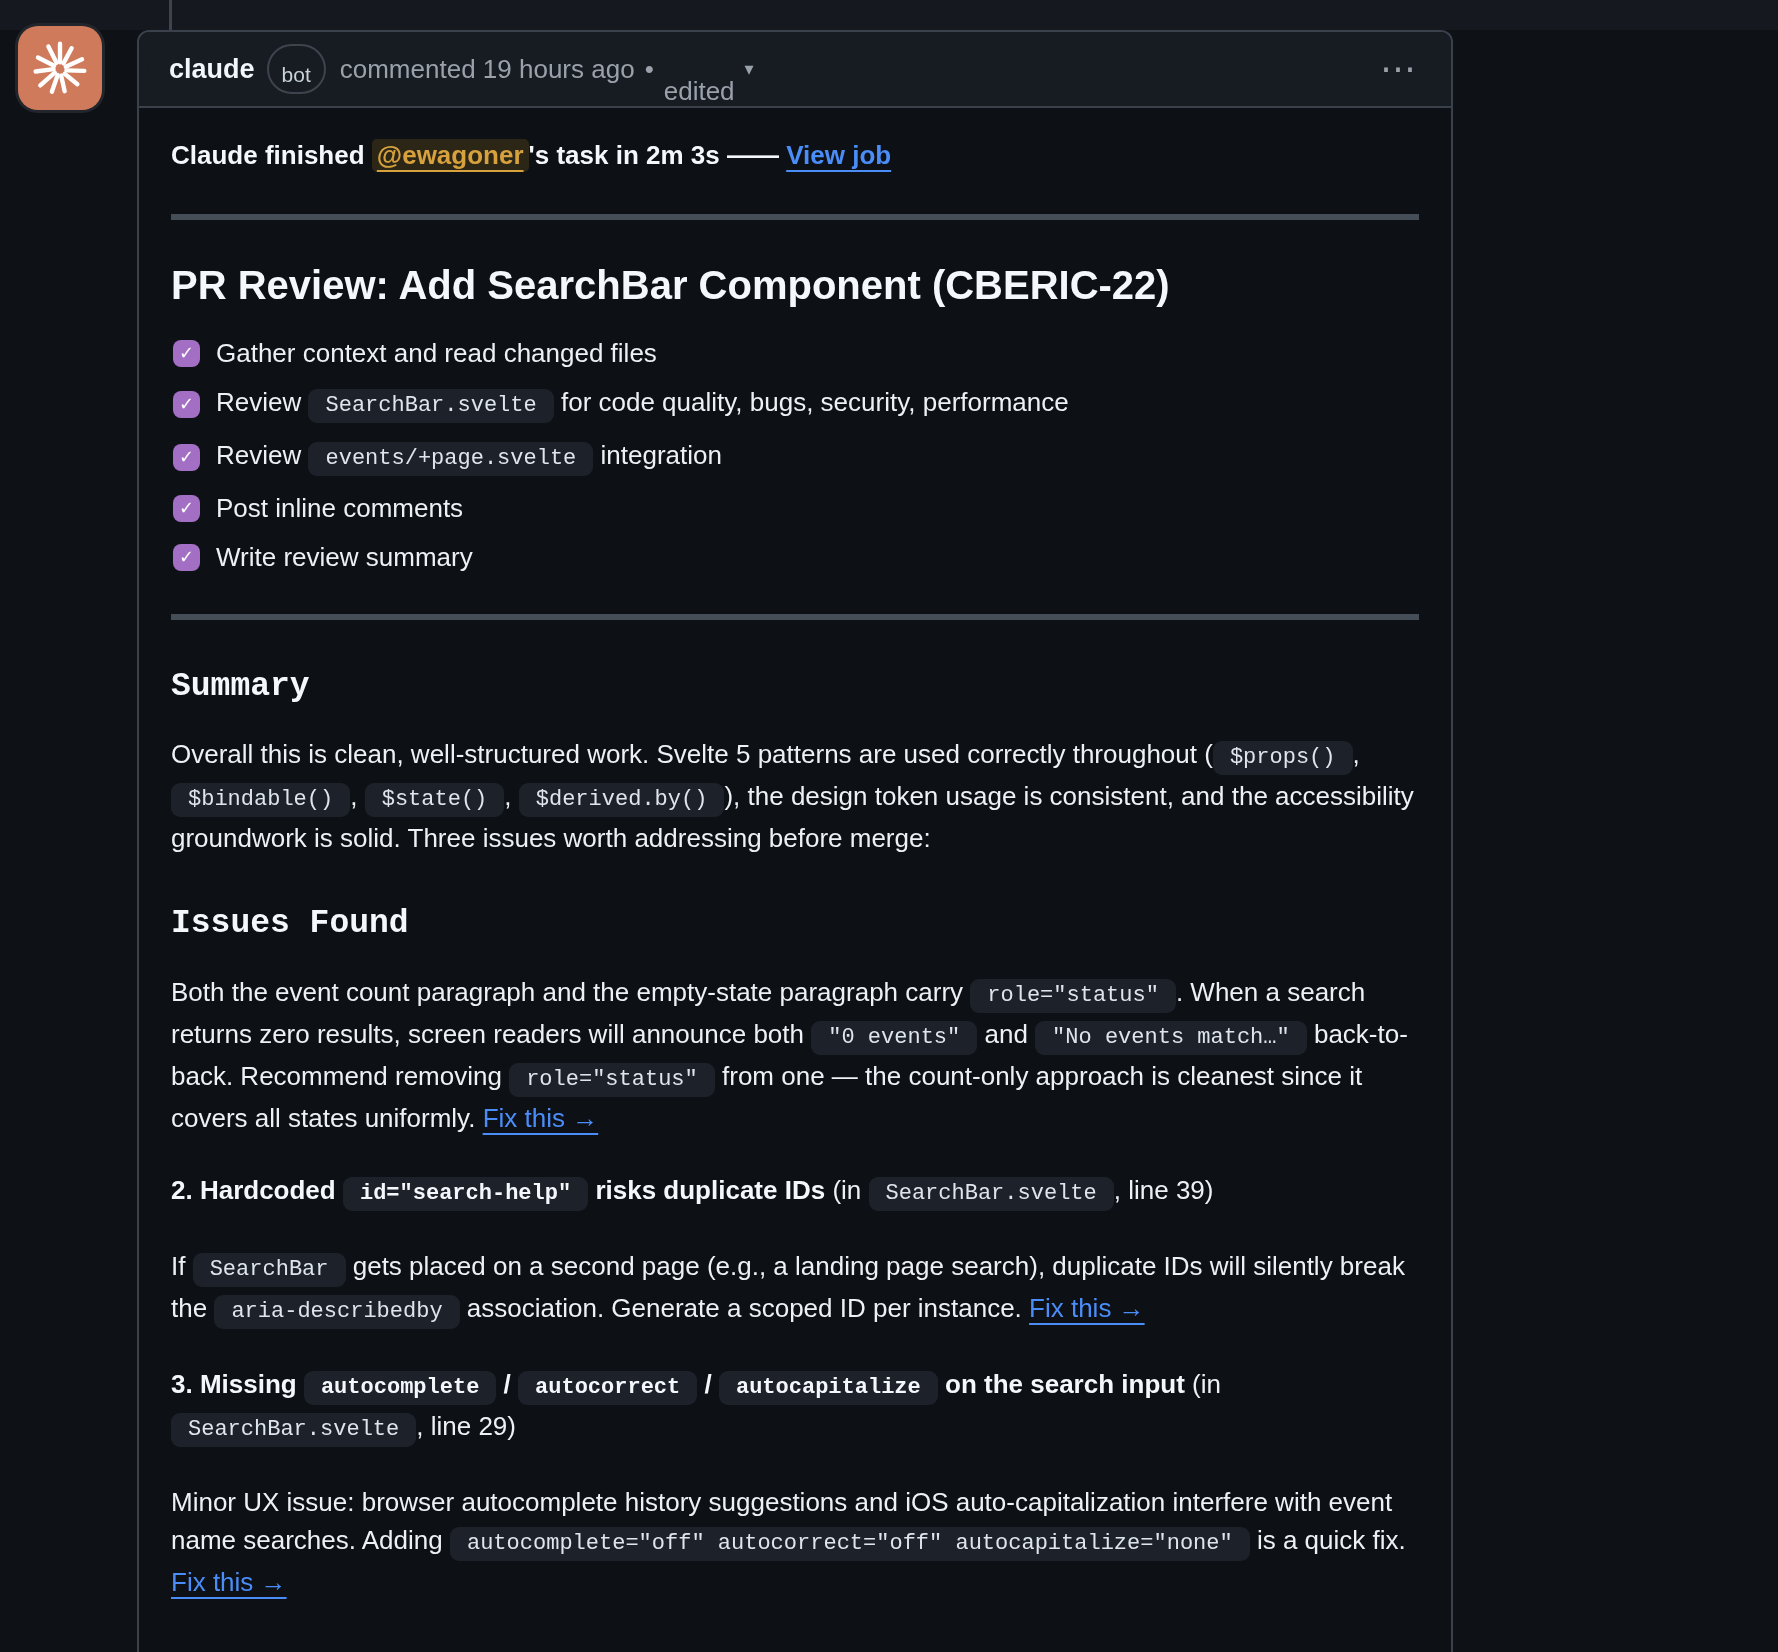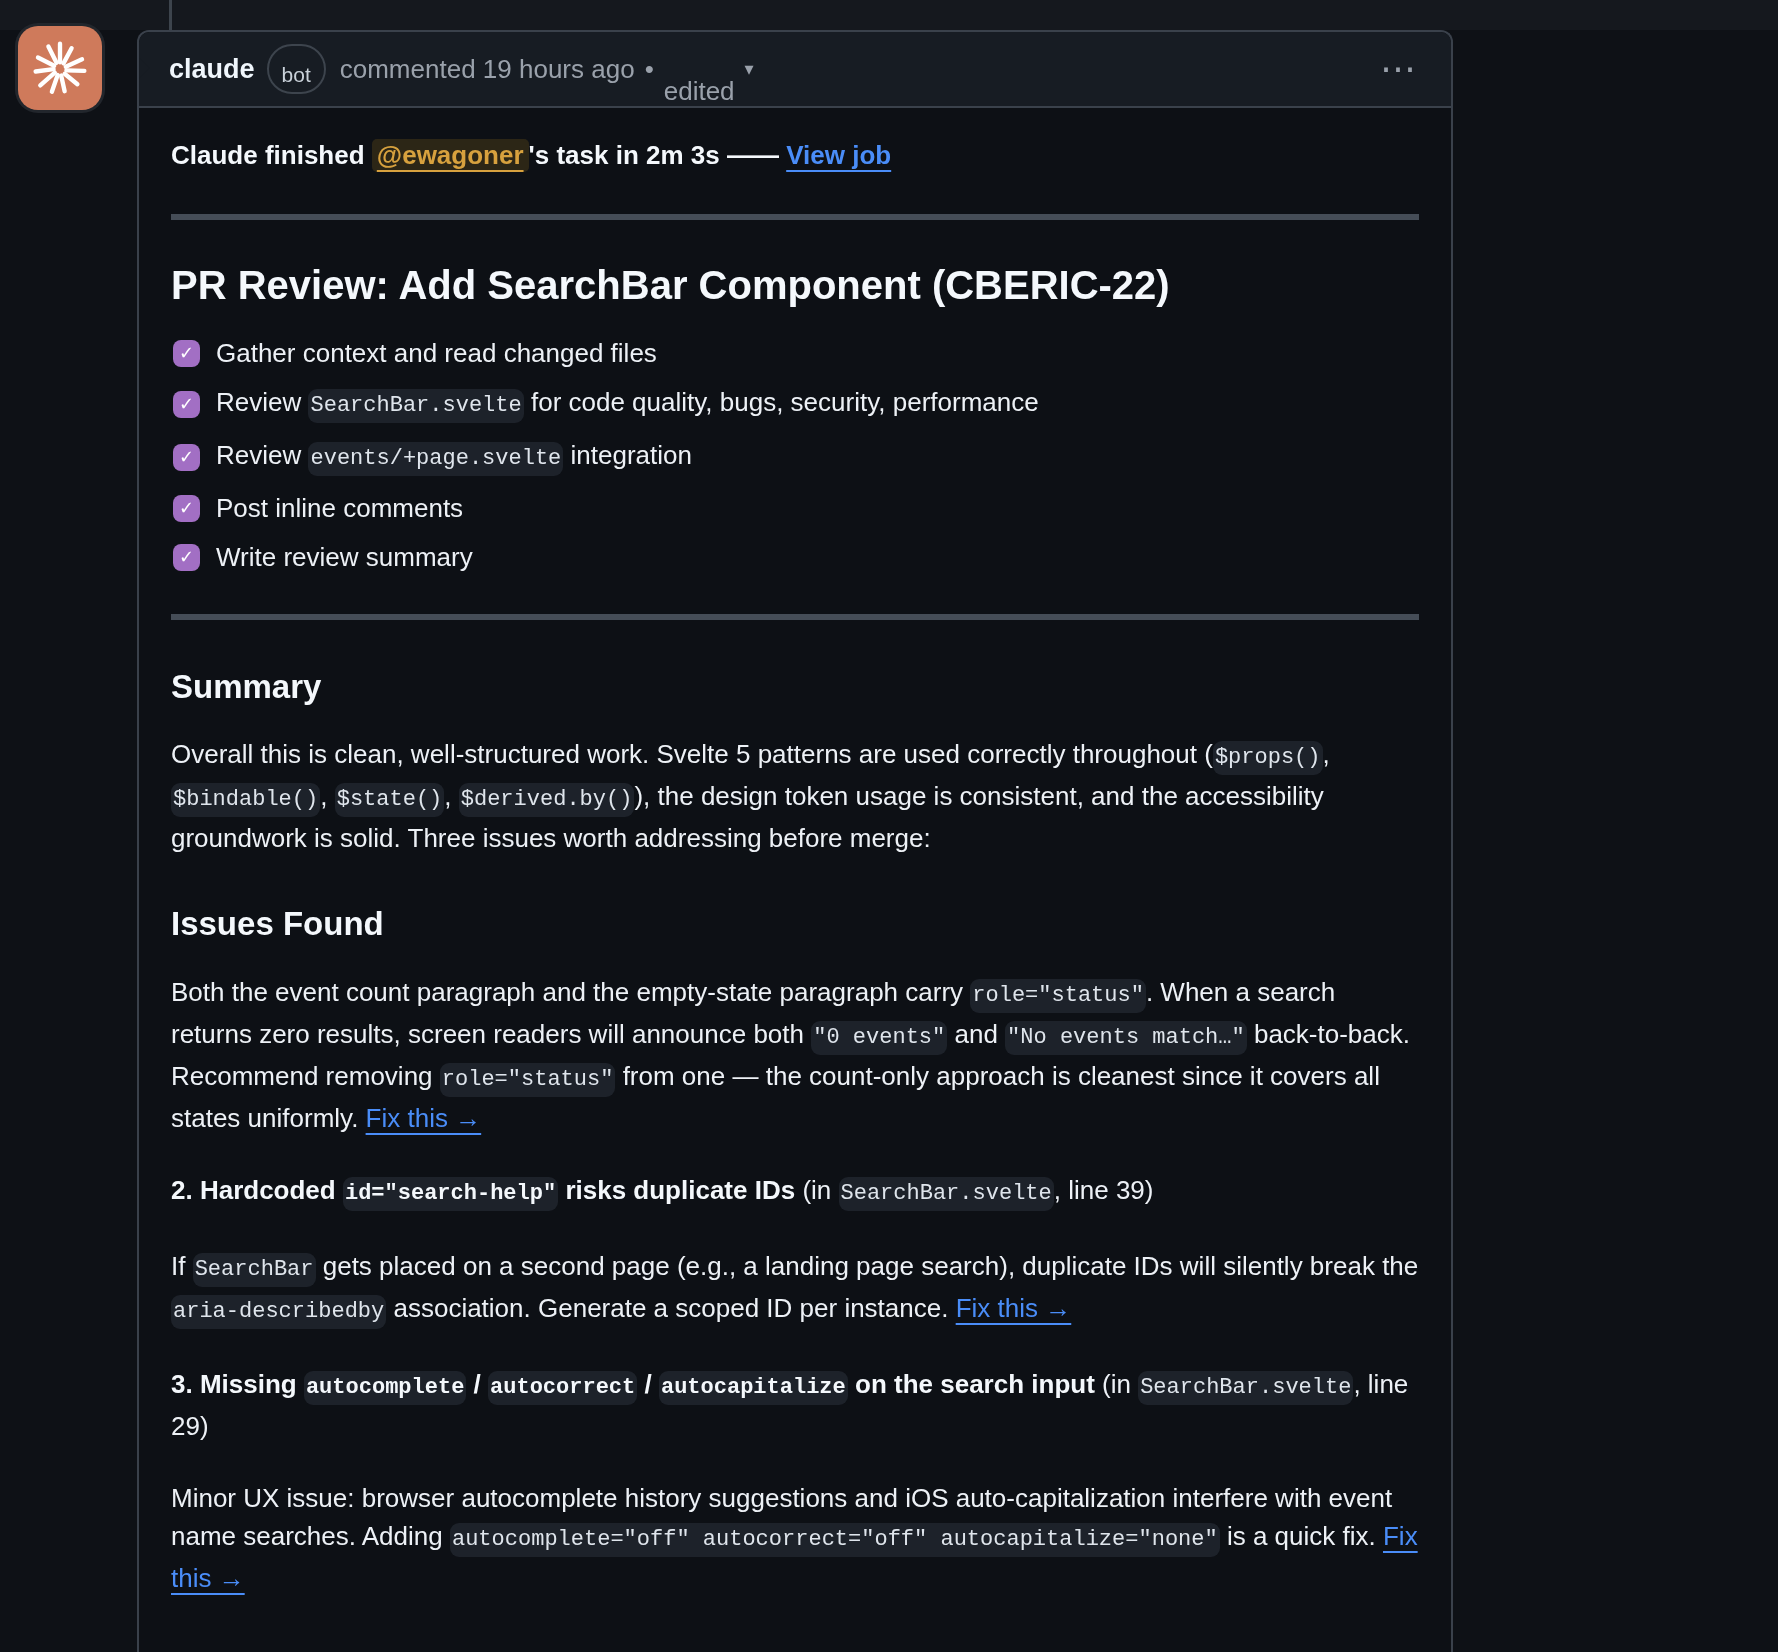--- a/index.html
+++ b/index.html
@@ -50,26 +50,26 @@
   .kebab {
     margin-left:auto; color:#9aa1ab; font-size:36px; letter-spacing:3px;
     line-height:0.5; cursor:pointer; background:none; border:none; padding:4px 2px;
   }
 
   .md { padding:28px 32px 40px; font-size:26px; line-height:38px; color:#edf1f6; }
   .md p { margin:0 0 34px; }
   .md p.intro { font-weight:700; margin-bottom:40px; }
   .md .hr { height:6px; background:#454d57; border:none; margin:40px 0; }
   .md h2 { font-size:40px; line-height:1.25; margin:40px 0 26px; font-weight:700; color:#f4f8fc; }
-  .md h3 { font-size:33px; line-height:1.25; margin:46px 0 28px; font-weight:700; color:#f4f8fc; }
+  .md h3 { font-size:33px; line-height:1.25; margin:46px 0 28px; font-weight:700; color:#f4f8fc;font-family:Liberation Mono, monospace; }
   .md strong { font-weight:700; color:#f4f8fc; }
   .md code {
     font-family:"Liberation Mono","DejaVu Sans Mono",monospace;
     font-size:22px; background:#1d222a; color:#dfe5ec;
-    padding:4px 2px 5px; border-radius:9px; white-space:pre;
+    padding:4px 17px 5px; border-radius:9px; white-space:pre;
   }
   .md code.b { font-weight:700; color:#f4f8fc; }
   .md a.link { color:#4a8df8; text-decoration:underline; text-underline-offset:6px; cursor:pointer; }
   .md a.mention {
     color:#d7a13e; font-weight:700; background:rgba(210,153,34,0.16);
     text-decoration:underline; text-underline-offset:6px;
     border-radius:5px; padding:1px 5px 2px; cursor:pointer;
   }
   ul.tasklist { list-style:none; margin:0 0 30px; padding:0 0 0 2px; }
   ul.tasklist li { display:flex; align-items:center; gap:16px; margin:15px 0; line-height:34px; }

